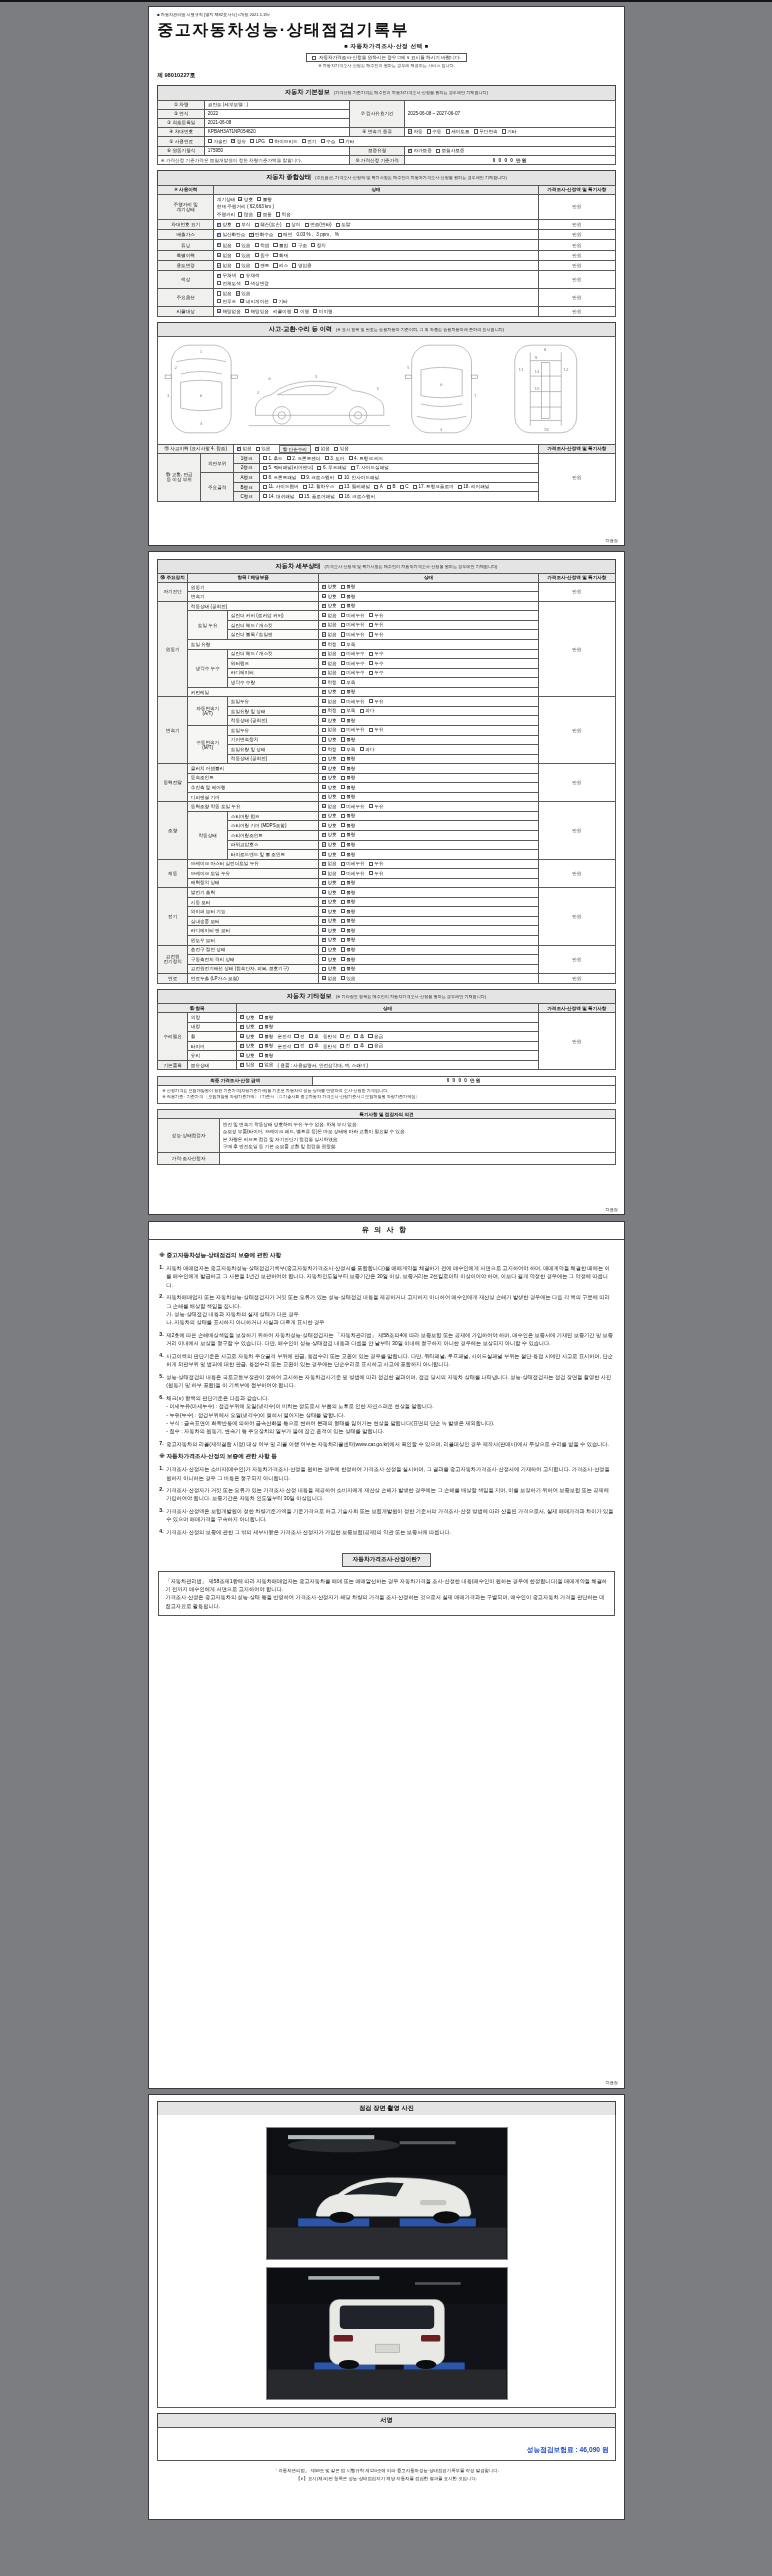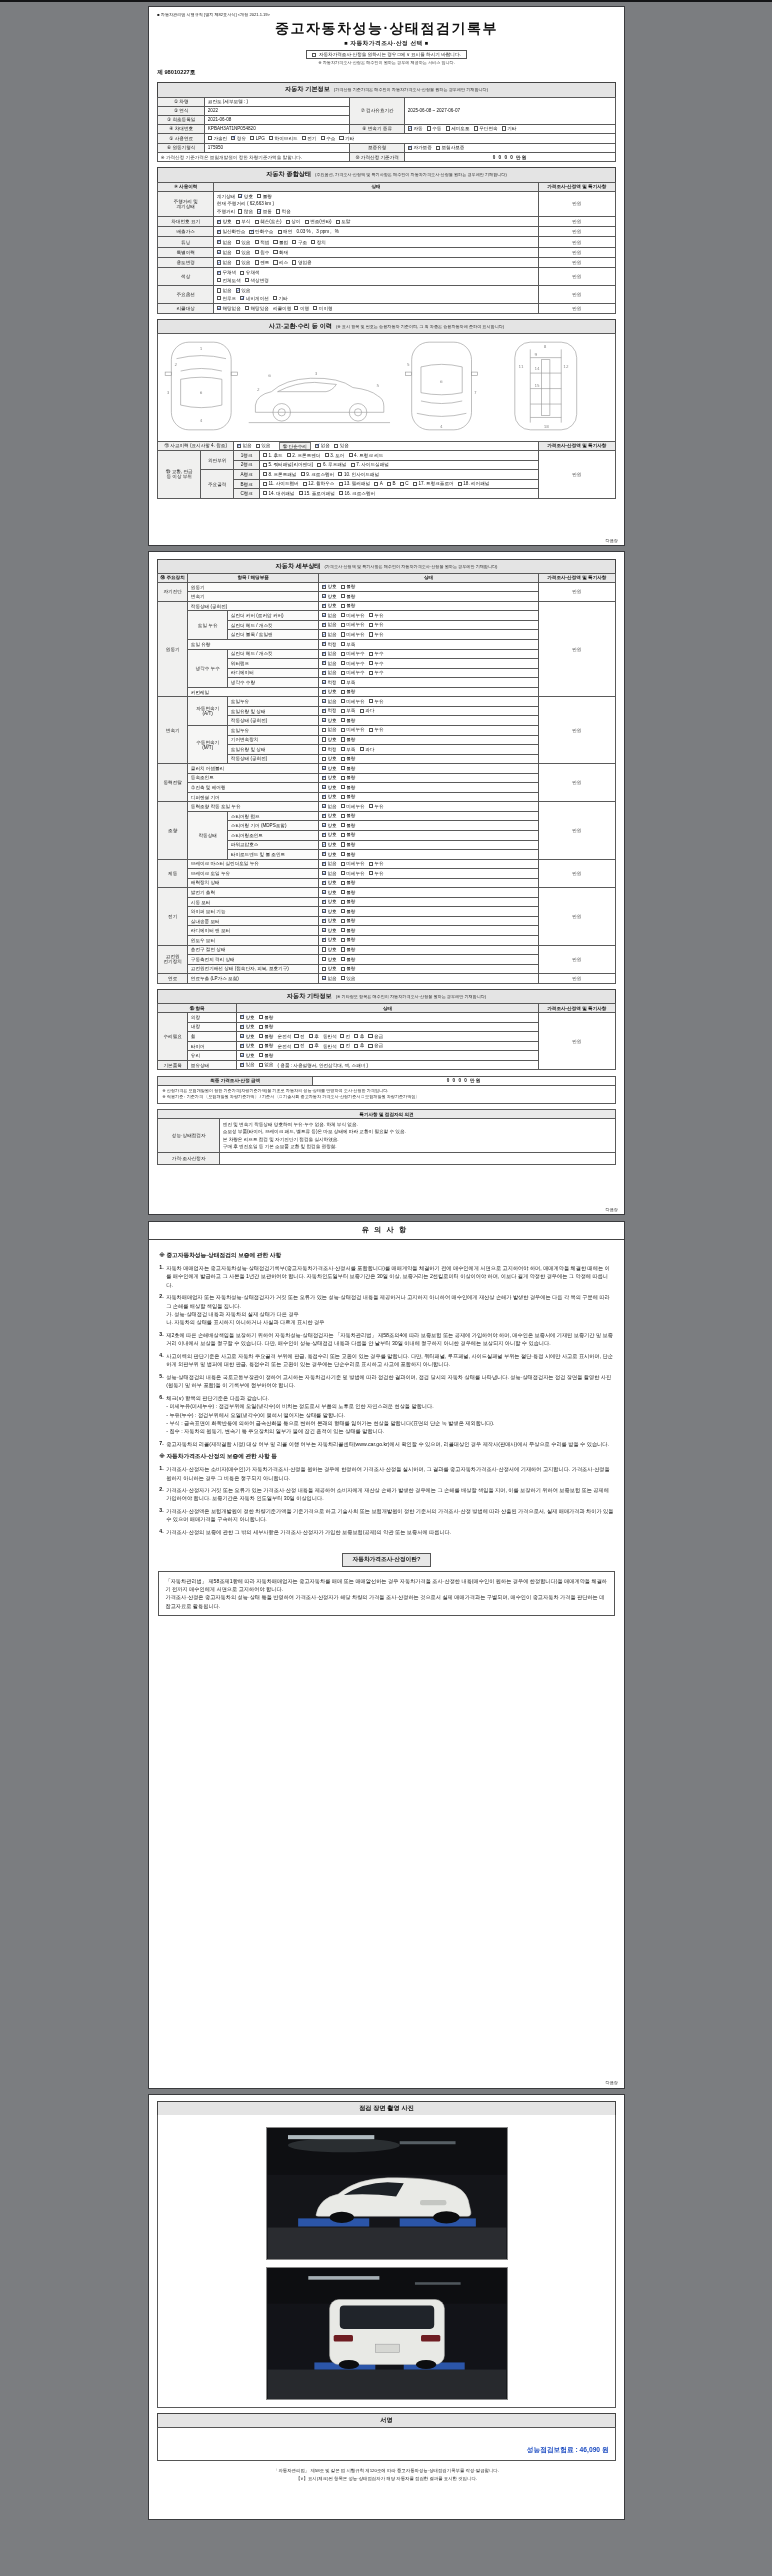--- a/index.html
+++ b/index.html
@@ -4,21 +4,21 @@
 <style>
 *{box-sizing:border-box;margin:0;padding:0}
 body{width:773px;height:2576px;background:#7b7d80;font-family:"Liberation Sans","DejaVu Sans",sans-serif;color:#111;overflow:hidden}
 .topline{height:2.1px;background:#141517;width:100%}
 .page{width:477px;margin:5.2px auto 0;background:#ffffff;border:0.5px solid #3a3b3e;padding:5.2px 8.2px 11.3px;position:relative}
 .p1{min-height:540px;margin-top:4.1px}
 .p2{min-height:664px}
 .p3{min-height:868px;padding:0}
 .p4{min-height:426px}
 .formref{font-size:4.1px;color:#222}
-.doctitle{text-align:center;font-size:14px;font-weight:bold;letter-spacing:1.5px;margin:3.1px 0 1.5px}
+.doctitle{text-align:left;font-size:16px;font-weight:bold;letter-spacing:1.5px;margin:3.1px 0 1.5px}
 .seltitle{text-align:center;font-size:5.7px;font-weight:bold;letter-spacing:0.5px}
 .selline{width:fit-content;margin:2.1px auto 1px;border:0.5px solid #555;padding:1px 5.2px;font-size:4.6px;display:flex;align-items:center;gap:2.6px}
 .selnote{text-align:center;font-size:4.1px;color:#333}
 .docno{font-size:5.7px;font-weight:bold;margin:4.1px 0 1.5px}
 .secbar{border:0.5px solid #444;border-bottom:none;background:#e4e4e4;text-align:center;padding:2.1px 0;font-size:6.2px;margin-top:5.2px}
 .secbar .sectitle{font-weight:bold}
 .secbar .note{font-size:4.1px;font-weight:normal;color:#222;margin-left:2.1px}
 table.tbl{width:100%;border-collapse:collapse;table-layout:fixed}
 .tbl td{border:0.5px solid #5a5a5a;font-size:4.6px;padding:1.5px 2.6px;vertical-align:middle;word-break:keep-all}
 .tbl td.hd{background:#e9e9e9;font-weight:bold;text-align:center;padding:1.5px 1px}

